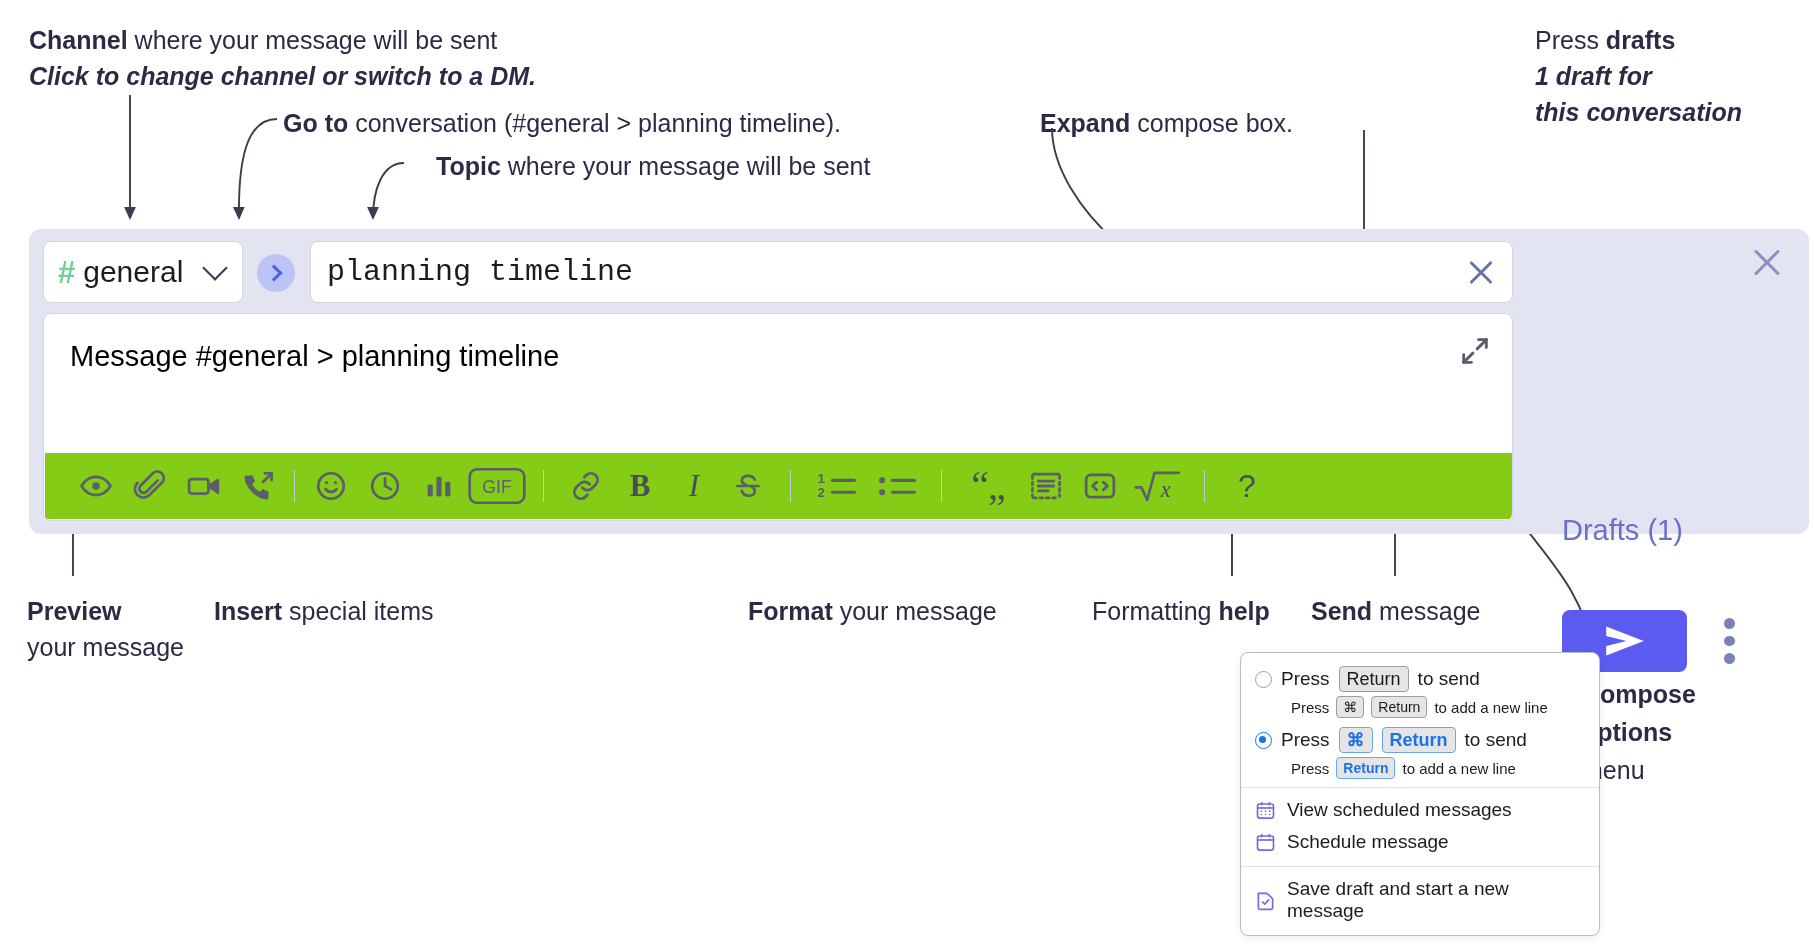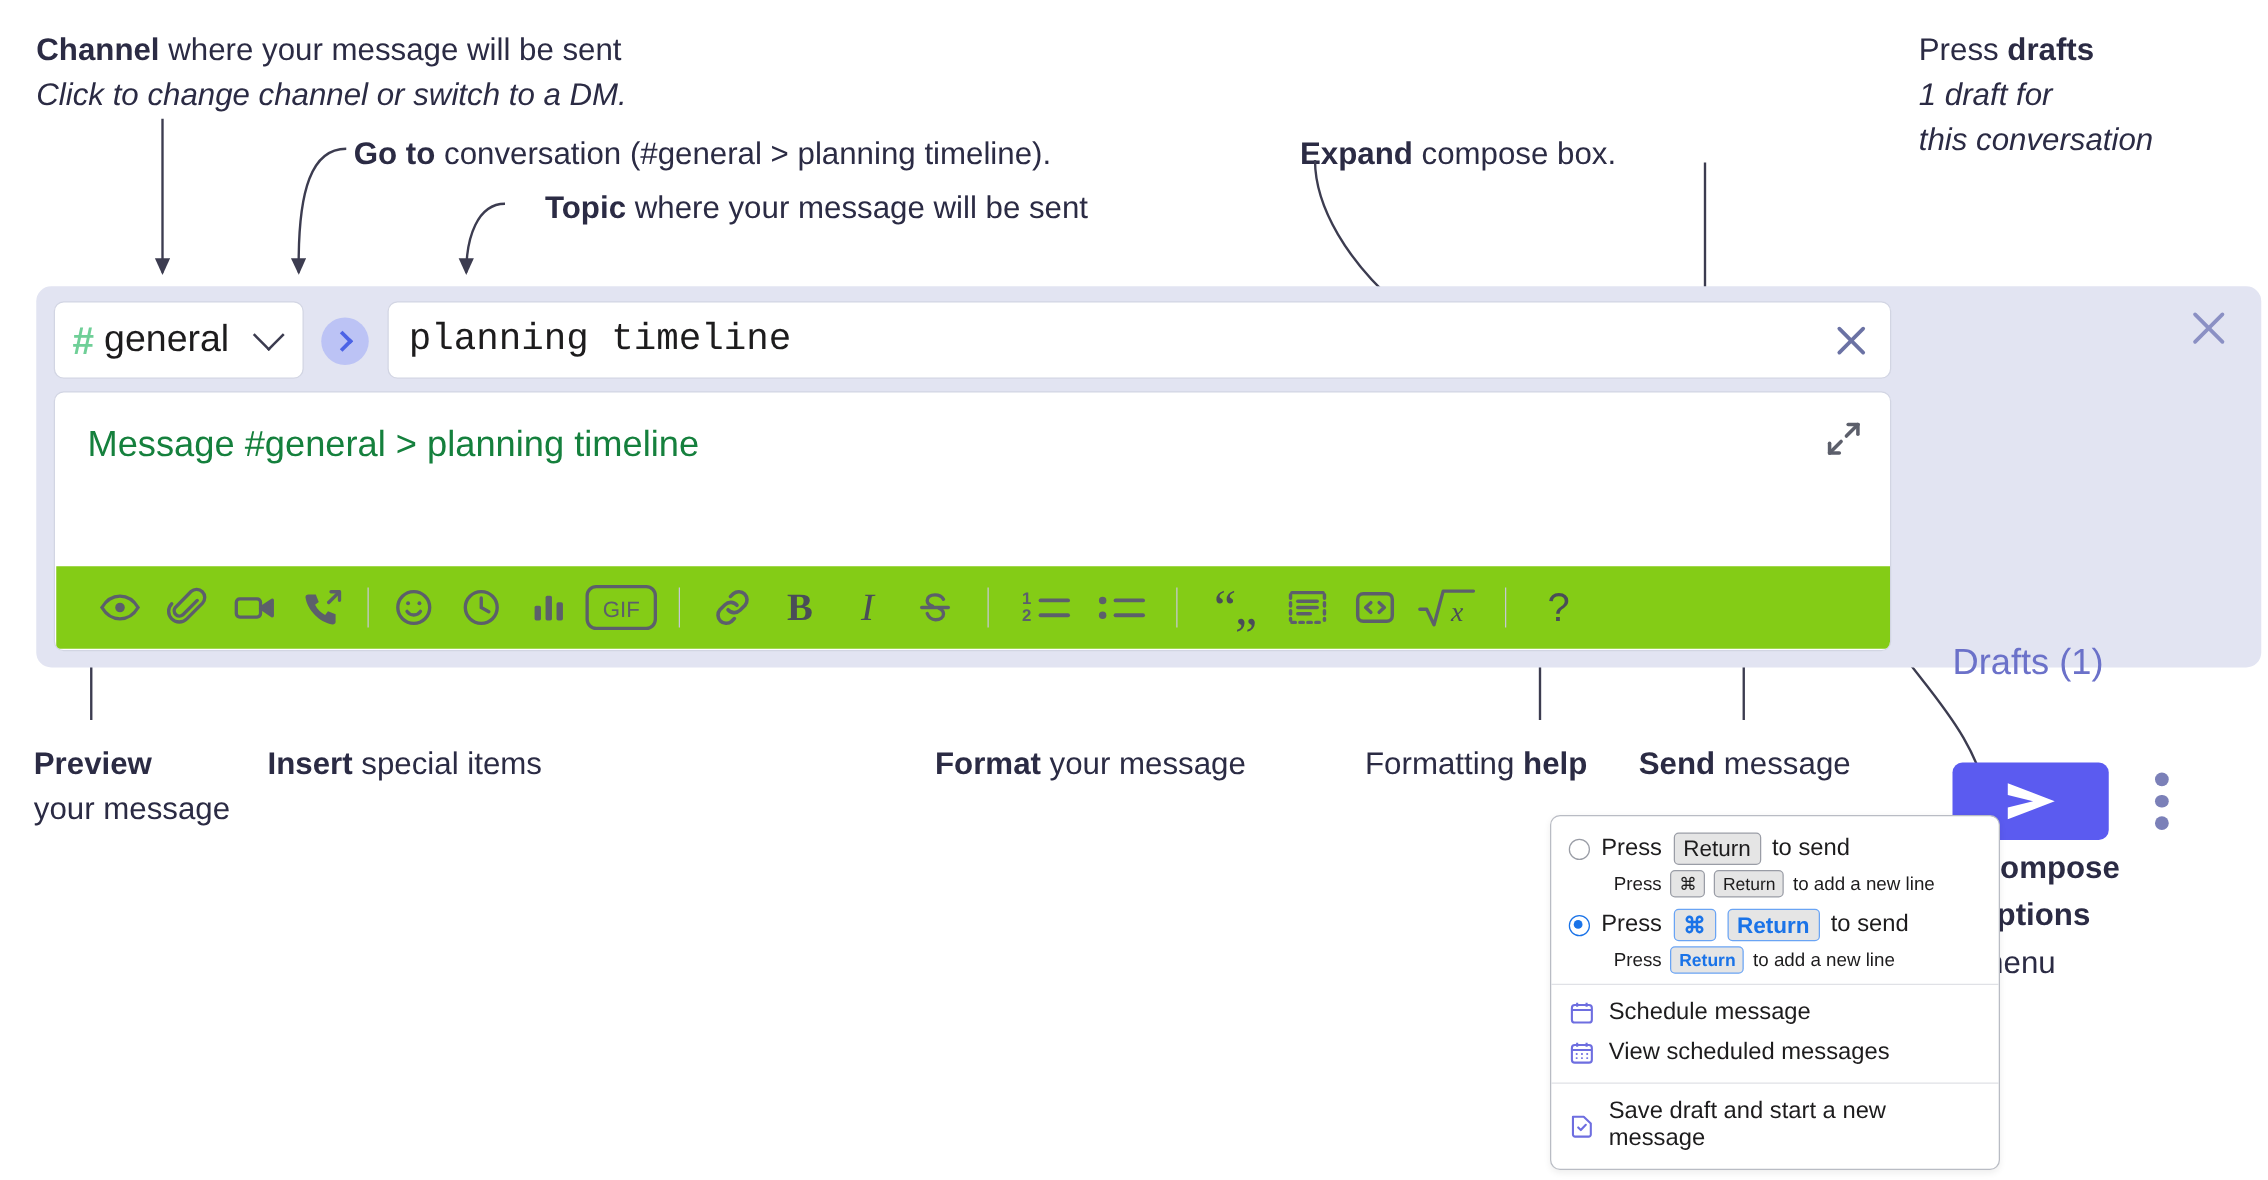--- a/index.html
+++ b/index.html
@@ -7,21 +7,21 @@
   body{
     width:1814px; height:944px; position:relative; overflow:hidden;
     font-family:"Liberation Sans", sans-serif;
     color:#2b2b3d;
     -webkit-font-smoothing:antialiased;
   }
 
   
   .anno{ position:absolute; font-size:25px; line-height:36px; color:#2b2b44; white-space:nowrap; }
   .anno b{ font-weight:bold; }
-  .anno .ital{ font-style:italic; }
+  .anno .ital{ font-style:italic;font-weight:bold; }
 
   
   svg.overlay{ position:absolute; left:0; top:0; width:1814px; height:944px; pointer-events:none; overflow:visible; }
 
   
   #compose-panel{
     position:absolute; left:29px; top:229px; width:1780px; height:305px;
     background:#e2e4f2; border-radius:12px;
   }
   #compose-inner{
@@ -52,21 +52,21 @@
   .xmark{ position:relative; width:30px; height:30px; cursor:pointer; }
   .xmark:before,.xmark:after{ content:""; position:absolute; left:0; top:14px; width:30px; height:3px; background:#6b72a4; border-radius:2px; }
   .xmark:before{ transform:rotate(45deg);} .xmark:after{ transform:rotate(-45deg);}
 
   
   #message-box{
     position:absolute; left:0; top:72px; width:1470px; height:208px;
     background:#ffffff; border:1px solid #d2d5e3; border-radius:8px; overflow:hidden;
   }
   #message-placeholder{
-    position:absolute; left:26px; top:26px; font-size:29px; color:#15803d; white-space:nowrap;
+    position:absolute; left:26px; top:26px; font-size:29px; color:#000000; white-space:nowrap;
   }
   #expand-btn{ position:absolute; right:20px; top:20px; width:34px; height:34px; cursor:pointer; }
 
   #toolbar{
     position:absolute; left:1px; bottom:1px; width:1468px; height:66px;
     background:#84cc16; display:flex; align-items:center; padding-left:24px; gap:0;
   }
   .tb{ width:54px; height:46px; display:flex; align-items:center; justify-content:center; cursor:pointer; color:#5c5f6b; }
   .tb svg{ display:block; }
   .tbdiv{ width:1px; height:32px; background:#c6c8d4; margin:0 9px; }
@@ -428,42 +428,42 @@
   </div>
 
   <div class="menu-sep"></div>
 
   <div class="menu-item">
     <svg width="21" height="21" viewBox="0 0 20 20" fill="none" stroke="#6e6ee0" stroke-width="1.6">
       <rect x="2.4" y="3.8" width="15.2" height="13.4" rx="2.2"></rect>
       <path d="M2.4 7.6 L17.6 7.6"></path>
         <path d="M6.4 2 L6.4 5.2"></path>
         <path d="M13.6 2 L13.6 5.2"></path>
-    </svg>
-    <span>Schedule message</span>
-  </div>
-
-  <div class="menu-item">
-    <svg width="21" height="21" viewBox="0 0 20 20" fill="none" stroke="#6e6ee0" stroke-width="1.6">
-      <rect x="2.4" y="3.8" width="15.2" height="13.4" rx="2.2"></rect>
-      <path d="M2.4 7.6 L17.6 7.6"></path>
-        <path d="M6.4 2 L6.4 5.2"></path>
-        <path d="M13.6 2 L13.6 5.2"></path>
       <g stroke-width="1.5" stroke-linecap="round">
         <path d="M6 10.6 L6.1 10.6"></path>
           <path d="M10 10.6 L10.1 10.6"></path>
           <path d="M14 10.6 L14.1 10.6"></path>
         <path d="M6 13.8 L6.1 13.8"></path>
           <path d="M10 13.8 L10.1 13.8"></path>
           <path d="M14 13.8 L14.1 13.8"></path>
       </g>
     </svg>
     <span>View scheduled messages</span>
   </div>
 
+  <div class="menu-item">
+    <svg width="21" height="21" viewBox="0 0 20 20" fill="none" stroke="#6e6ee0" stroke-width="1.6">
+      <rect x="2.4" y="3.8" width="15.2" height="13.4" rx="2.2"></rect>
+      <path d="M2.4 7.6 L17.6 7.6"></path>
+        <path d="M6.4 2 L6.4 5.2"></path>
+        <path d="M13.6 2 L13.6 5.2"></path>
+    </svg>
+    <span>Schedule message</span>
+  </div>
+
   <div class="menu-sep"></div>
 
   <div class="menu-item">
     <svg width="21" height="21" viewBox="0 0 20 20" fill="none" stroke="#6e6ee0" stroke-width="1.6" stroke-linecap="round" stroke-linejoin="round">
       <path d="M3.2 3.2 h8.2 L16.8 8.4 V16.8 a1.6 1.6 0 0 1 -1.6 1.6 H4.8 a1.6 1.6 0 0 1 -1.6 -1.6 Z"></path>
       <path d="M7.2 11.4 L9.2 13.4 L13 9.4"></path>
     </svg>
     <span>Save draft and start a new message</span>
   </div>
 </div>

